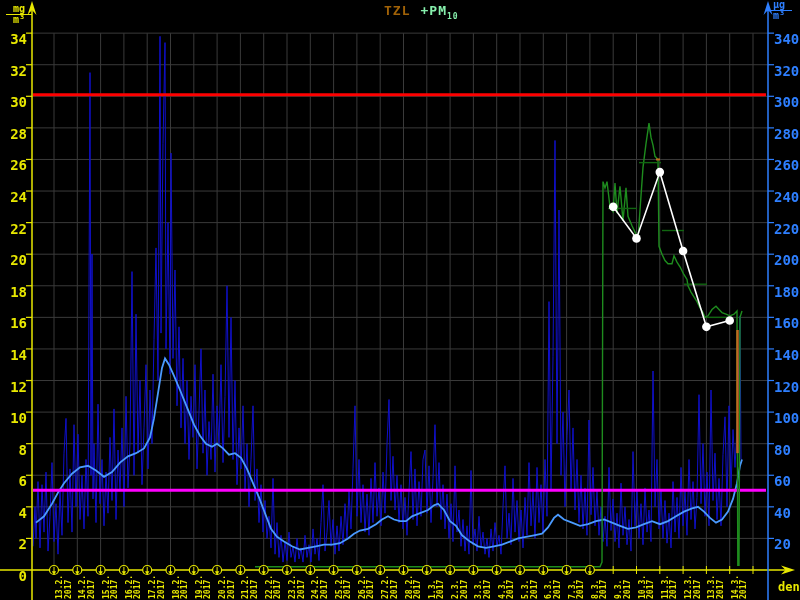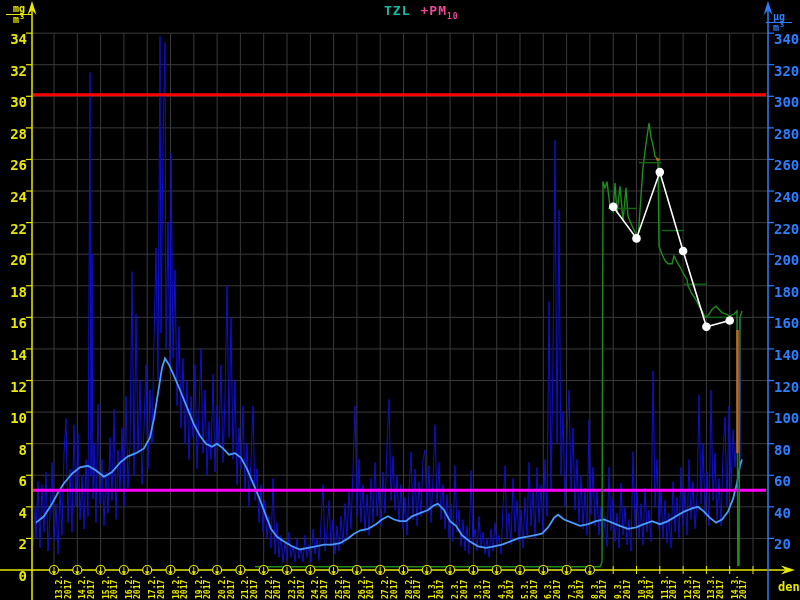--- a/index.html
+++ b/index.html
@@ -1,27 +1,27 @@
 <!DOCTYPE html>
 <html><head>
 <meta charset="utf-8">
 <style>
   html,body{margin:0;padding:0;background:#000;}
   #stage{position:relative;width:800px;height:600px;background:#000;overflow:hidden;
          font-family:"DejaVu Sans Mono",monospace;}
   #plot{position:absolute;left:0;top:0;}
   .ovl{position:absolute;white-space:nowrap;}
   #titlebar{left:384px;top:3px;font-size:13px;font-weight:bold;letter-spacing:1px;}
-  #title-main{color:#14b8a6;}
-  #title-plus{color:#ec4899;margin-left:10px;}
+  #title-main{color:#a16207;}
+  #title-plus{color:#86efac;margin-left:10px;}
   #title-plus sub{font-size:8px;}
   .unit{width:26px;text-align:center;font-size:10px;font-weight:bold;line-height:10px;}
   .unit .num{border-bottom:1px solid currentColor;padding:0 2px;}
   #unit-left{left:6px;top:4px;color:#e8e800;}
-  #unit-right{left:766px;top:12px;color:#2e7fff;}
+  #unit-right{left:766px;top:0;color:#2e7fff;}
   #den-label{left:778px;top:580px;color:#e8e800;font-size:12px;font-weight:bold;}
   text{font-family:"DejaVu Sans Mono",monospace;font-weight:bold;}
   .ylbl{fill:#e8e800;font-size:14px;}
   .rlbl{fill:#2e7fff;font-size:14px;}
   .dlbl{fill:#e8e800;font-size:8px;}
 </style>
 </head>
 <body>
 
 <div id="stage">

